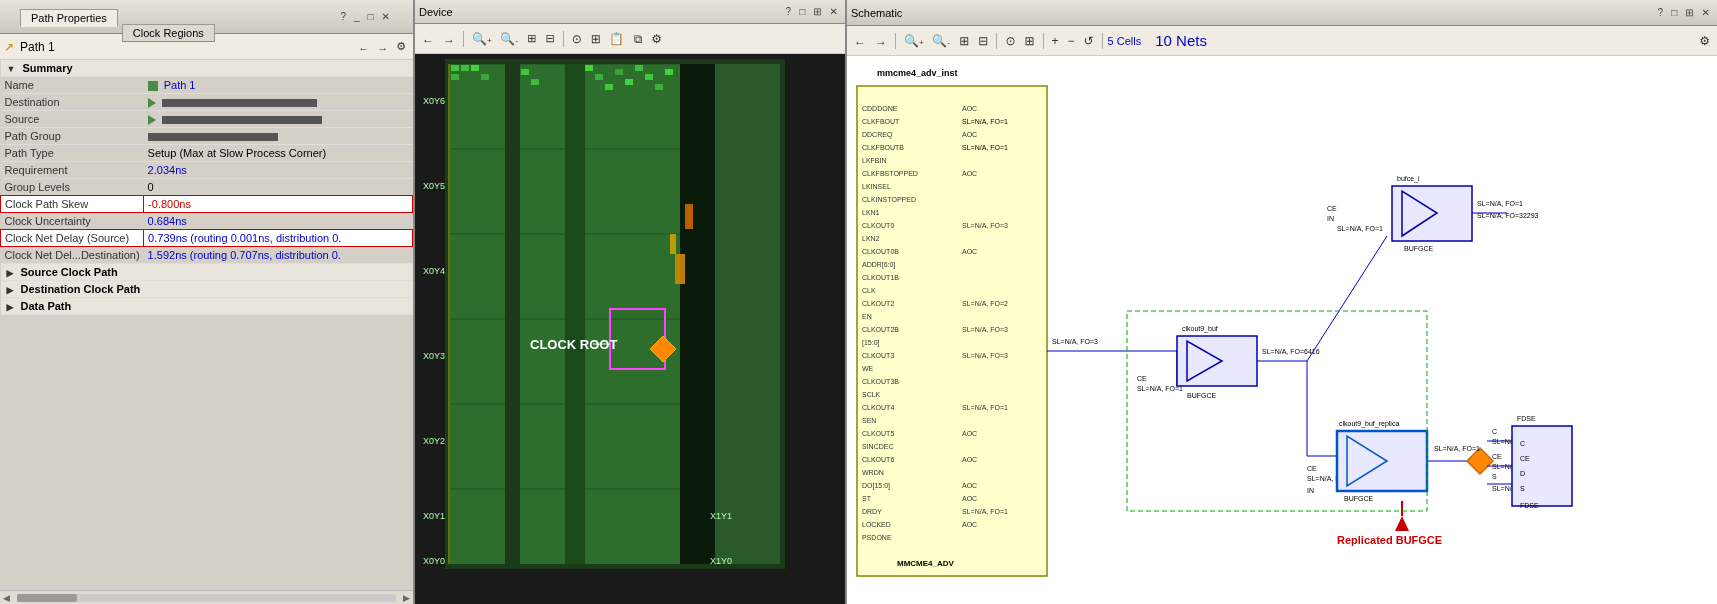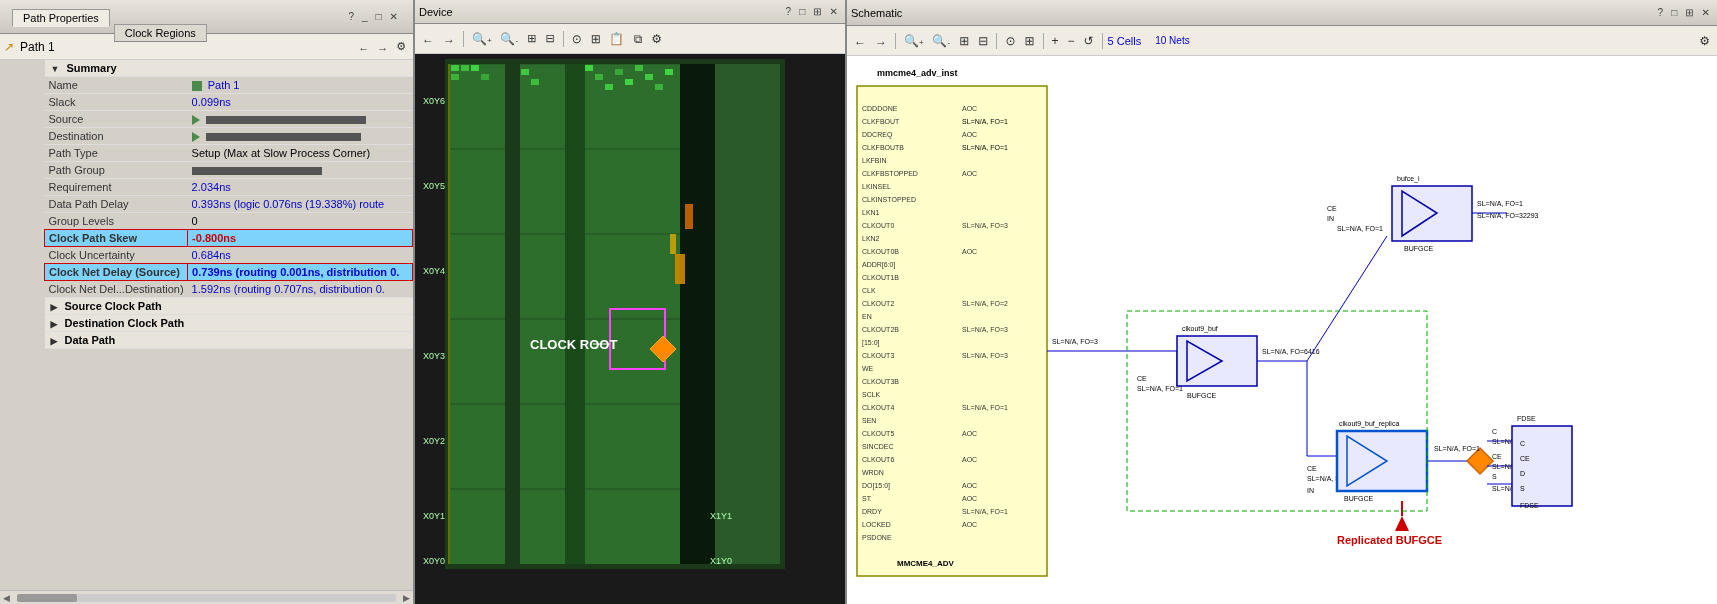--- a/index.html
+++ b/index.html
@@ -51,21 +51,21 @@
       display: flex;
       flex-direction: column;
       border-right: 2px solid #888;
     }
 
     .left-panel-header {
       background: linear-gradient(to bottom, #e8e4dc, #ccc8c0);
       border-bottom: 1px solid #888;
       display: flex;
       align-items: center;
-      padding: 0 12px;
+      padding: 0 20px;
       height: 34px;
       gap: 0;
     }
 
     .header-tab {
       background: #f0ece4;
       border: 1px solid #999;
       border-bottom: 1px solid #f0ece4;
       padding: 2px 10px;
       font-size: 11px;
@@ -139,42 +139,40 @@
     .props-table .val-col.black-val {
       color: #000;
     }
 
     .props-table .val-col.red-val {
       color: #cc0000;
     }
 
     .highlight-row td {
       border: 1.5px solid #cc0000 !important;
-      background: #7dd3fc;
-      font-weight: bold;
+      background: #ffffff;
     }
 
     .section-row td {
       background: #e8e4dc;
       font-weight: bold;
       padding: 2px 6px;
       cursor: pointer;
     }
 
     .section-arrow {
       color: #333;
       font-size: 9px;
       margin-right: 4px;
     }
 
     .props-scroll {
       overflow-y: auto;
       overflow-x: hidden;
       flex: 1;
-      margin-left: 44px;
     }
 
     .bottom-scrollbar {
       height: 14px;
       background: #e0dcd4;
       border-top: 1px solid #bbb;
       display: flex;
       align-items: center;
     }
 
@@ -273,21 +271,21 @@
       margin: 0 2px;
     }
 
     .cell-count {
       font-size: 11px;
       color: #0000cc;
       cursor: pointer;
     }
 
     .net-count {
-      font-size: 10px;
+      font-size: 15px;
       color: #0000cc;
       cursor: pointer;
     }
 
     
     .prop-icon {
       display: inline-block;
       width: 10px;
       height: 10px;
       background: #4a8a4a;
@@ -346,62 +344,54 @@
         </tr>
 
         <tr>
           <td class="key-col">Name</td>
           <td class="val-col">
             <span class="prop-icon"></span>
             <span>Path 1</span>
           </td>
         </tr>
 
-        <tr>
-          <td class="key-col">Slack</td>
-          <td class="val-col">0.099ns</td>
+
+        <tr>
+          <td class="key-col">Destination</td>
+          <td class="val-col">
+            <span class="prop-icon-arrow"></span>
+            <span style="display:inline-block;width:155px;height:8px;background:#555;vertical-align:middle;"></span>
+          </td>
         </tr>
 
         <tr>
           <td class="key-col">Source</td>
           <td class="val-col">
             <span class="prop-icon-arrow"></span>
             <span style="display:inline-block;width:160px;height:8px;background:#555;vertical-align:middle;"></span>
           </td>
         </tr>
 
         <tr>
-          <td class="key-col">Destination</td>
-          <td class="val-col">
-            <span class="prop-icon-arrow"></span>
-            <span style="display:inline-block;width:155px;height:8px;background:#555;vertical-align:middle;"></span>
-          </td>
-        </tr>
-
-        <tr>
-          <td class="key-col">Path Type</td>
-          <td class="val-col black-val">Setup (Max at Slow Process Corner)</td>
-        </tr>
-
-        <tr>
           <td class="key-col">Path Group</td>
           <td class="val-col">
             <span style="display:inline-block;width:130px;height:8px;background:#555;vertical-align:middle;"></span>
           </td>
         </tr>
 
         <tr>
+          <td class="key-col">Path Type</td>
+          <td class="val-col black-val">Setup (Max at Slow Process Corner)</td>
+        </tr>
+
+        <tr>
           <td class="key-col">Requirement</td>
           <td class="val-col">2.034ns</td>
         </tr>
 
-        <tr>
-          <td class="key-col">Data Path Delay</td>
-          <td class="val-col">0.393ns (logic 0.076ns (19.338%)  route</td>
-        </tr>
 
         <tr>
           <td class="key-col">Group Levels</td>
           <td class="val-col black-val">0</td>
         </tr>
 
         <tr class="highlight-row">
           <td class="key-col">Clock Path Skew</td>
           <td class="val-col red-val">-0.800ns</td>
         </tr>

